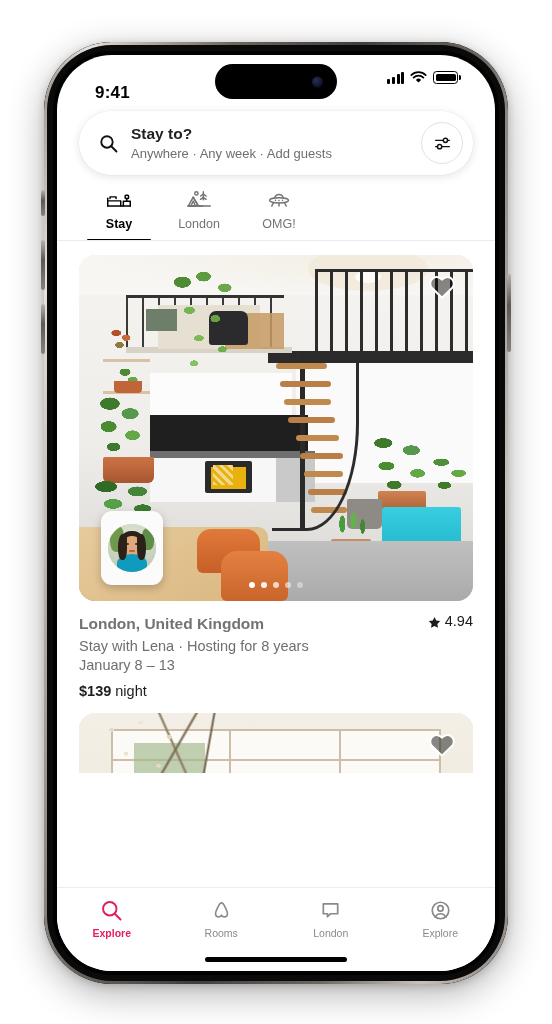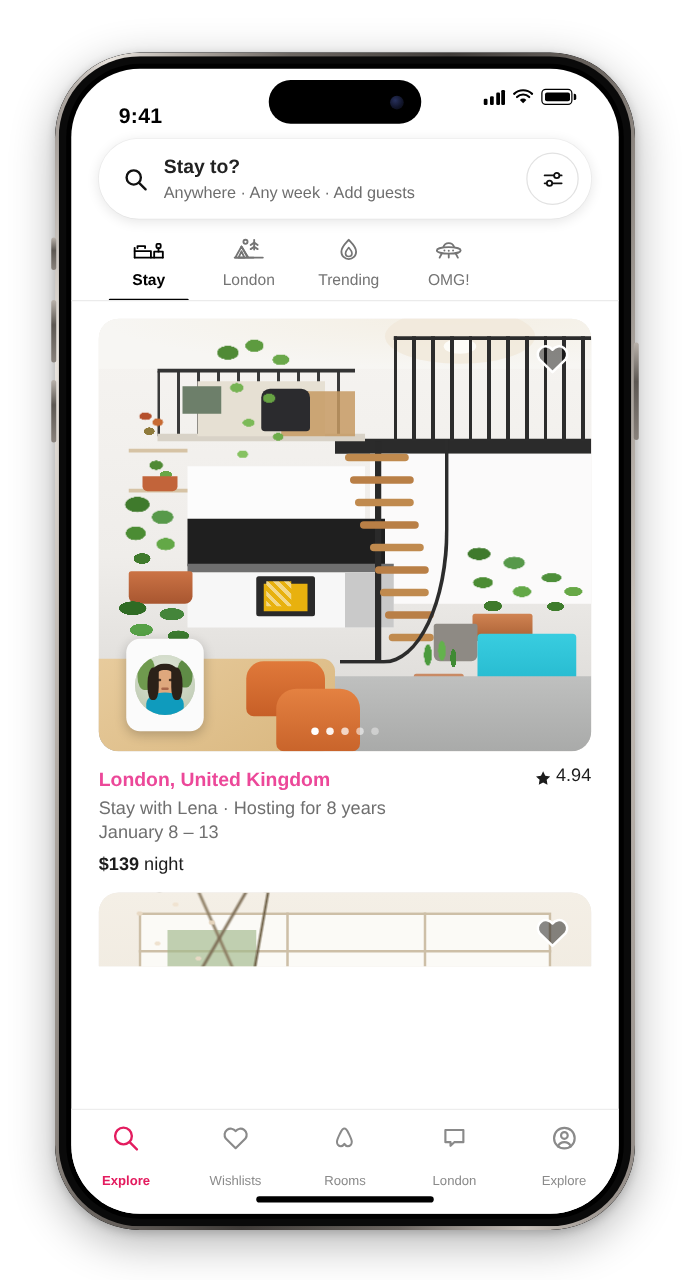--- a/index.html
+++ b/index.html
@@ -84,34 +84,34 @@
   .dots i:nth-child(2){opacity:.92}.dots i:nth-child(3){opacity:.72}
   .dots i:nth-child(4){opacity:.55}.dots i:nth-child(5){opacity:.4}
   .hostcard{ position:absolute; left:22px; bottom:16px; width:62px; height:74px;
     border-radius:11px; background:#fbfbfb; box-shadow:0 3px 9px rgba(0,0,0,.22);
     display:flex; align-items:center; justify-content:center; }
   .hostcard .ring{ width:48px; height:48px; border-radius:50%; overflow:hidden;
     background:#cfd6c6; position:relative; }
 
   .info{ padding-top:12px; }
   .row1{ display:flex; align-items:baseline; justify-content:space-between; gap:10px; }
-  .place{ font-size:15.5px; font-weight:700; color:#ec4899; }
+  .place{ font-size:15.5px; font-weight:700; color:#737373; }
   .rating{ font-size:14.5px; color:#1c1c1c; white-space:nowrap; display:flex; align-items:flex-end; gap:4px; }
   .meta{ font-size:14.5px; color:#6f6f6f; margin-top:5px; }
   .dates{ font-size:14.5px; color:#6f6f6f; margin-top:3px; }
   .price{ font-size:14.5px; color:#1c1c1c; margin-top:10px; }
   .price b{ font-weight:700; }
 
   
   .tabbar{ position:absolute; left:0; right:0; bottom:0; height:84px; background:#fff;
     border-top:1px solid #ededed; display:flex; align-items:flex-start;
     justify-content:space-around; padding-top:11px; }
   .tab{ display:flex; flex-direction:column; align-items:center; gap:5px; width:74px;
     color:#8a8a8a; }
-  .tab .tlbl{ font-size:10.5px;margin-top:12px; }
+  .tab .tlbl{ font-size:10.5px; }
   .tab.active .tlbl{ font-weight:700; }
   .home-ind{ position:absolute; left:50%; bottom:9px; transform:translateX(-50%);
     width:142px; height:5px; border-radius:3px; background:#000; }
 
   
   .scene{ position:absolute; inset:0; }
   .sc{ position:absolute; }
 </style>
 </head>
 <body>
@@ -199,27 +199,20 @@
               <circle cx="12" cy="4.4" r="1.9"></circle>
               <path d="M14 19 8.3 8.8 2.6 19z"></path>
               <path d="M8.3 8.8 14.6 19h4.8"></path>
               <path d="M2 19h26"></path>
               <path d="M8.3 13.2 11 19H5.6z"></path>
             </g>
           </svg>
           <span class="lbl">London</span>
         </div>
 
-        <div class="cat">
-          <svg width="26" height="22" viewBox="0 0 30 24">
-            <path d="M15 2.6c3.4 3.6 6.8 6.4 6.8 11a6.8 6.8 0 0 1-13.6 0c0-4.6 3.4-7.4 6.8-11z" fill="none" stroke="currentColor" stroke-width="1.7" stroke-linejoin="round"></path>
-            <path d="M15 9.8c1.6 1.8 3 3.1 3 5.2a3 3 0 0 1-6 0c0-2.1 1.4-3.4 3-5.2z" fill="none" stroke="currentColor" stroke-width="1.5" stroke-linejoin="round"></path>
-          </svg>
-          <span class="lbl">Trending</span>
-        </div>
 
         <div class="cat">
           <svg width="26" height="22" viewBox="0 0 30 24">
             <g fill="none" stroke="currentColor" stroke-width="1.7" stroke-linecap="round" stroke-linejoin="round">
               <path d="M10 9.4a5.2 5.2 0 0 1 10 0"></path>
               <path d="M4 12.4c0-1.7 4.9-3 11-3s11 1.3 11 3-4.9 3-11 3-11-1.3-11-3z"></path>
               <circle cx="11" cy="12.4" r=".9" fill="currentColor" stroke="none"></circle>
               <circle cx="15" cy="12.6" r=".9" fill="currentColor" stroke="none"></circle>
               <circle cx="19" cy="12.4" r=".9" fill="currentColor" stroke="none"></circle>
               <path d="M8.6 15.2 6.6 19M21.4 15.2 23.4 19M15 15.4V19"></path>
@@ -422,26 +415,20 @@
       <div class="tabbar">
 
         <div class="tab active" style="color:#E31C5F">
           <svg width="23" height="23" viewBox="0 0 24 24">
             <circle cx="10.2" cy="10.2" r="7" fill="none" stroke="currentColor" stroke-width="2"></circle>
             <line x1="15.4" y1="15.4" x2="21.4" y2="21.4" stroke="currentColor" stroke-width="2" stroke-linecap="round"></line>
           </svg>
           <span class="tlbl">Explore</span>
         </div>
 
-        <div class="tab">
-          <svg width="23" height="23" viewBox="0 0 24 24">
-            <path d="M12 20.4 3.8 12.3A5 5 0 0 1 12 6.2a5 5 0 0 1 8.2 6.1z" fill="none" stroke="currentColor" stroke-width="1.8" stroke-linejoin="round"></path>
-          </svg>
-          <span class="tlbl">Wishlists</span>
-        </div>
 
         <div class="tab">
           <svg width="23" height="23" viewBox="0 0 24 24">
             <path d="M12 4c1.5 0 2.4 1.6 3.6 4.1 1.5 3.1 2.6 5.3 2.6 7 0 2.1-1.5 3.6-3.3 3.6-1.2 0-2.2-.7-2.9-1.9-.7 1.2-1.7 1.9-2.9 1.9-1.8 0-3.3-1.5-3.3-3.6 0-1.7 1.1-3.9 2.6-7C9.6 5.6 10.5 4 12 4z" fill="none" stroke="currentColor" stroke-width="1.7" stroke-linejoin="round"></path>
           </svg>
           <span class="tlbl">Rooms</span>
         </div>
 
         <div class="tab">
           <svg width="23" height="23" viewBox="0 0 24 24">

